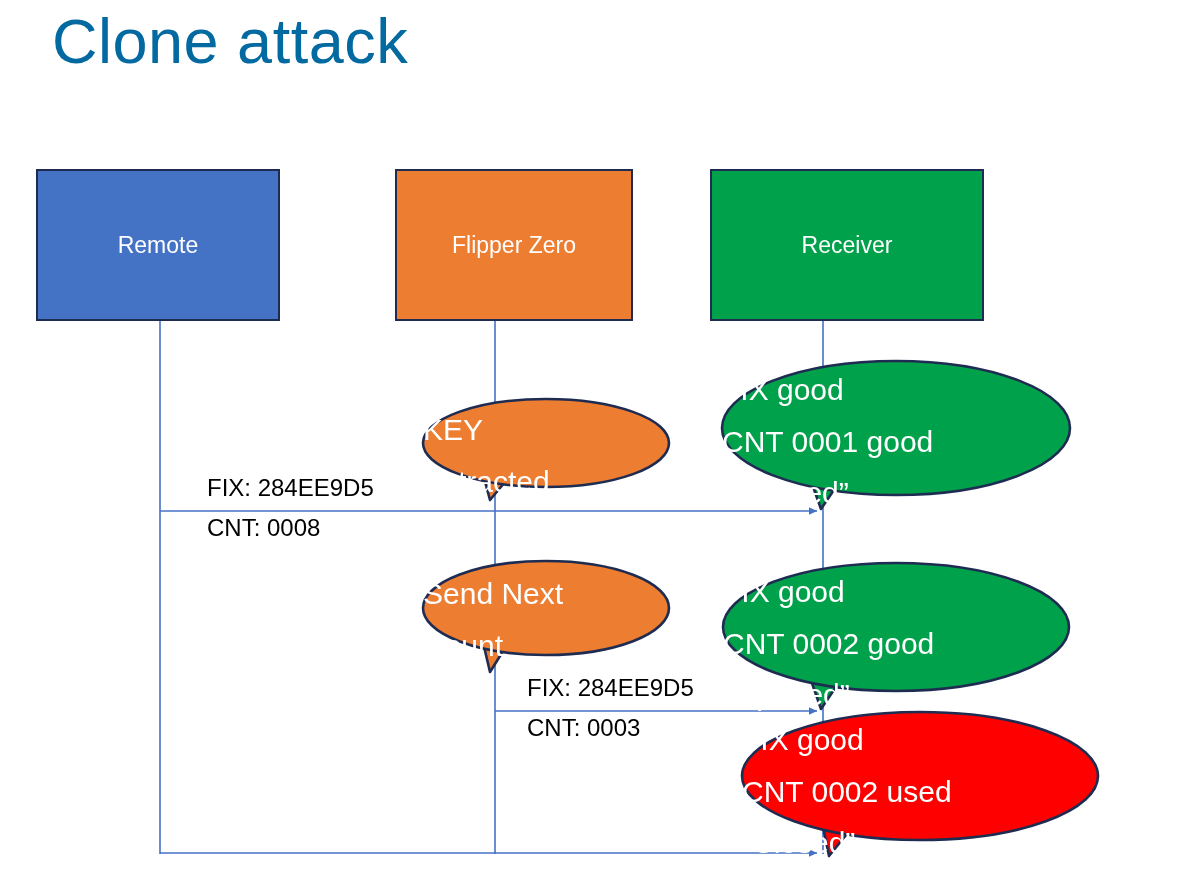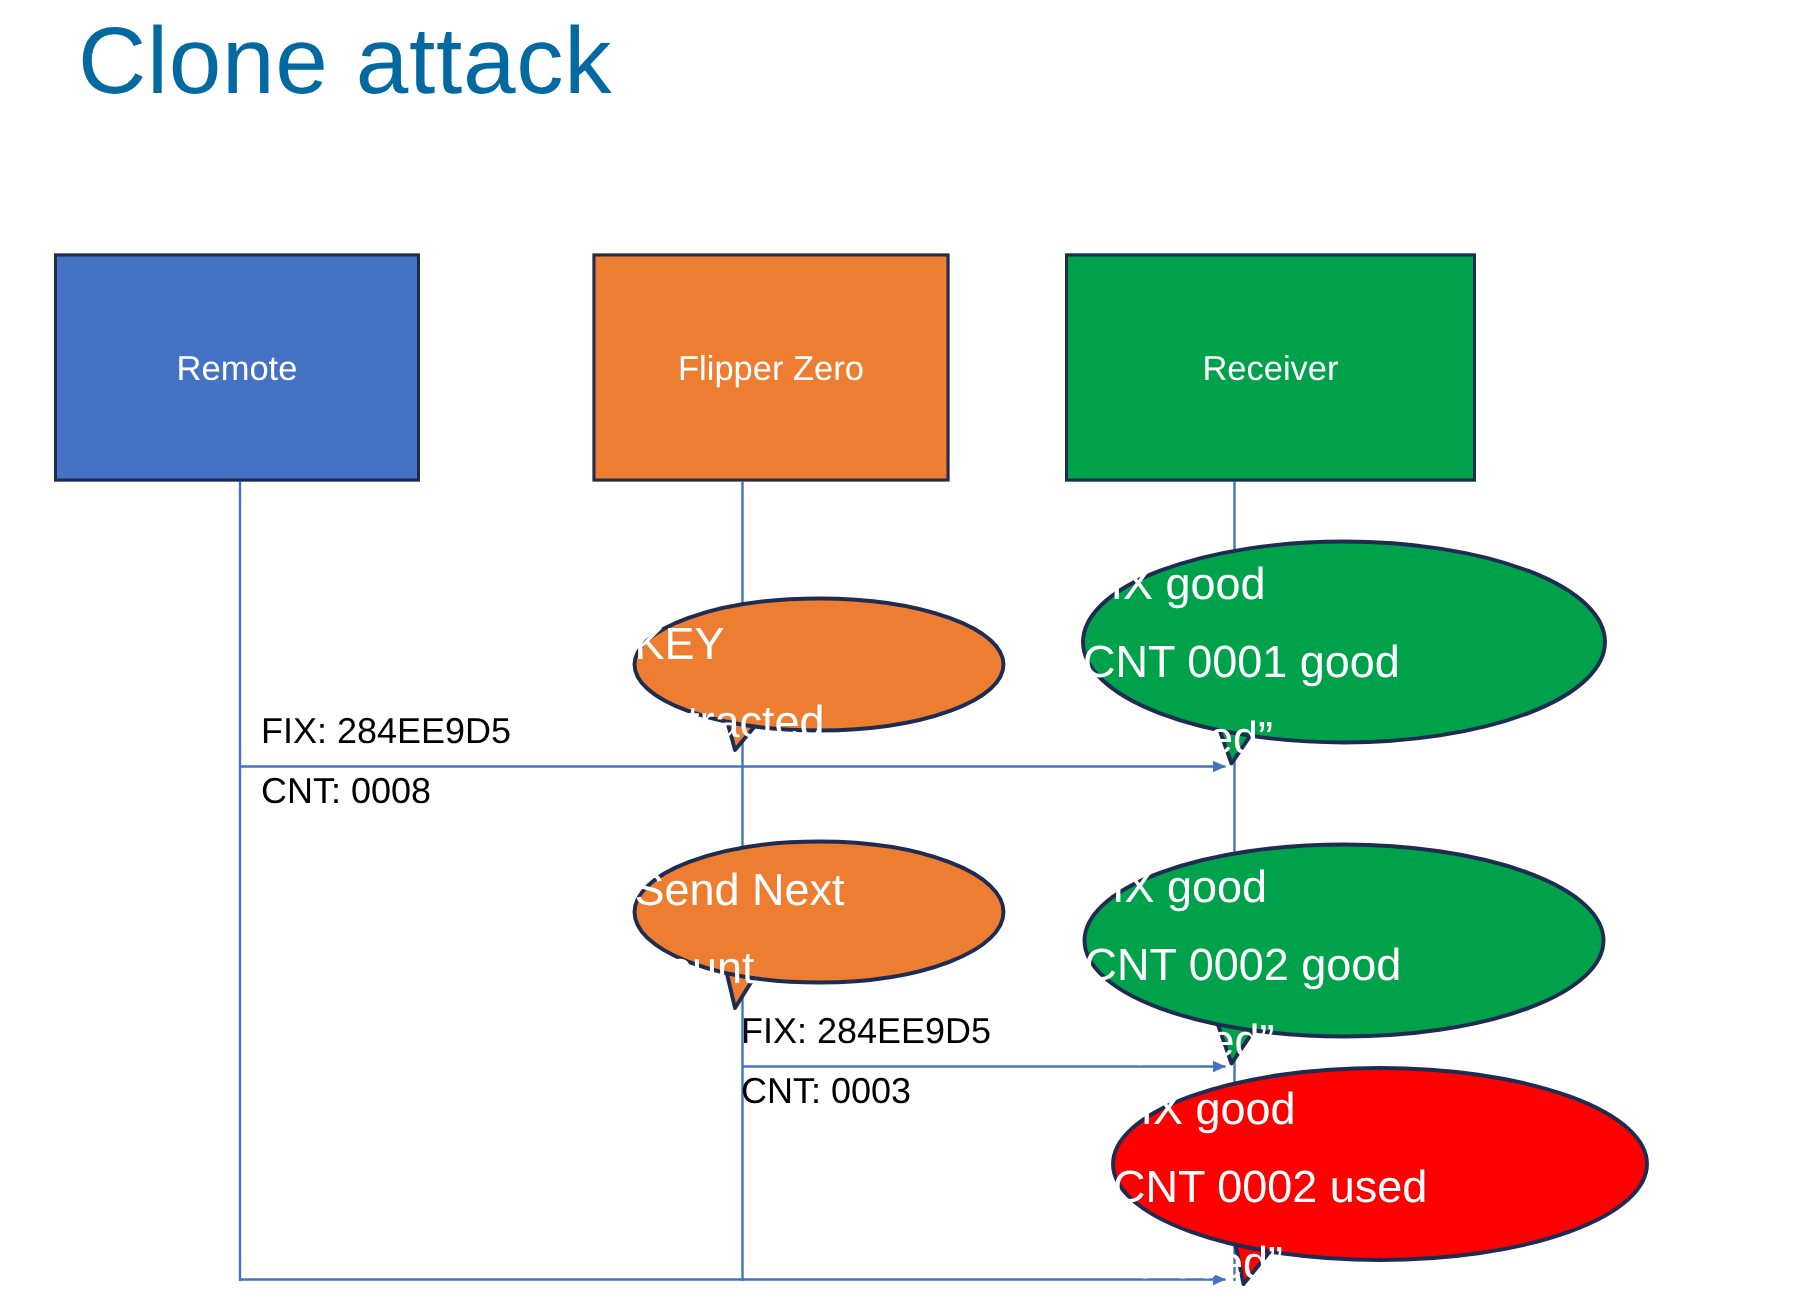--- a/index.html
+++ b/index.html
@@ -47,20 +47,21 @@
     left: 0;
     top: 0;
     width: 1200px;
     height: 871px;
   }
   .msg-label {
     position: absolute;
     font-size: 24px;
     color: #000000;
     white-space: nowrap;
+    margin-left: 33px;
   }
   .bubble-text {
     position: absolute;
     color: #ffffff;
     font-size: 30px;
     line-height: 1.72;
     text-align: left;
     white-space: pre;
     pointer-events: none;
   }

